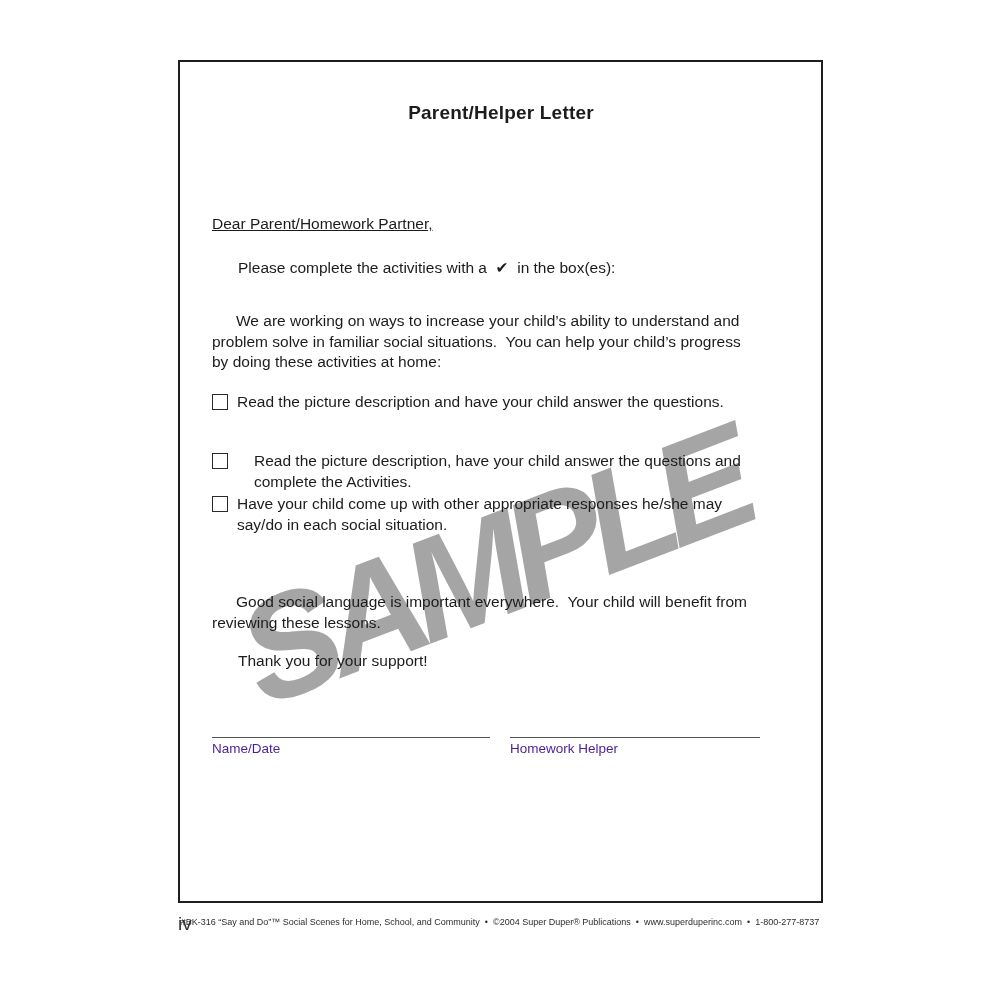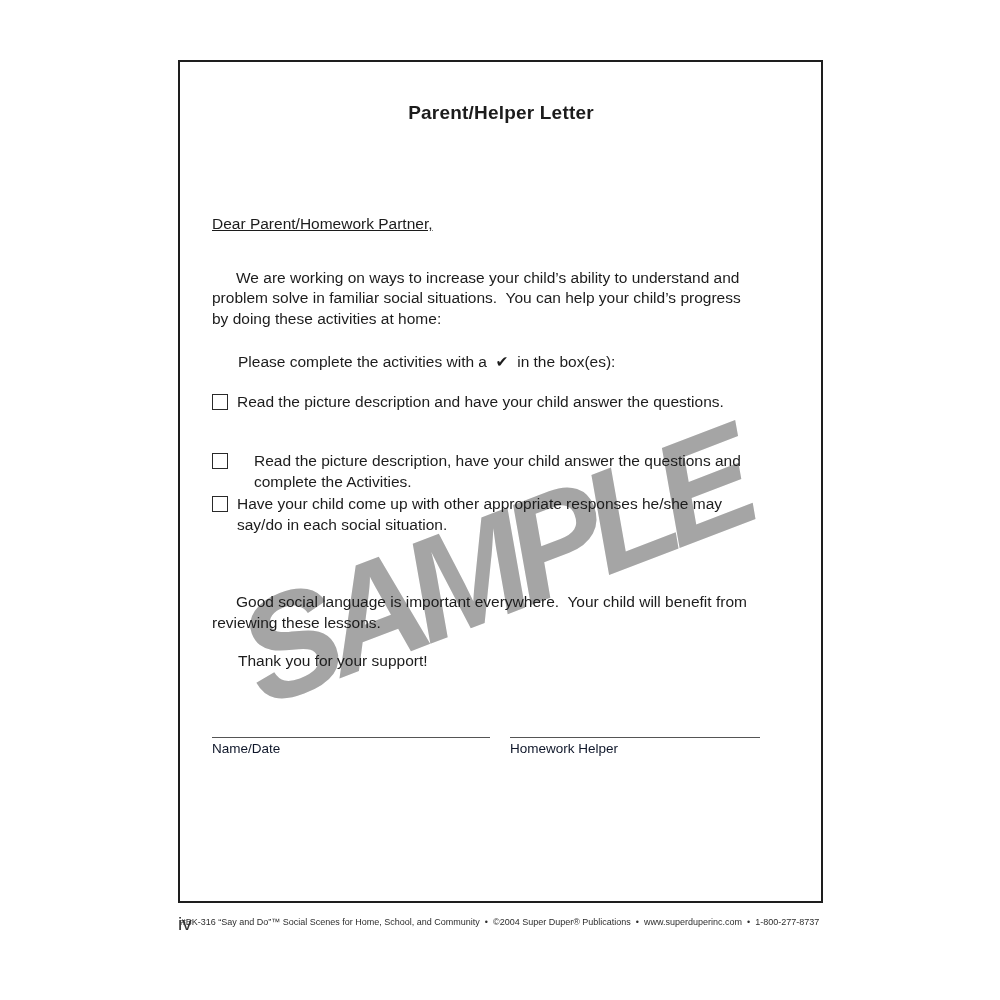--- a/index.html
+++ b/index.html
@@ -68,21 +68,21 @@
   }
   .closing { margin-top:57px; text-indent:24px; }
   .thanks  { margin-top:18px; text-indent:26px; }
   .signature-row {
     display:flex;
     margin-top:65px;
   }
   .signature-field { border-top:1px solid #555; padding-top:3px; }
   .signature-field.left  { width:278px; margin-right:20px; }
   .signature-field.right { width:250px; }
-  .signature-label { font-size:13.5px; color:#0f172a; }
+  .signature-label { font-size:13.5px; color:#4c1d95; }
   .footer {
     position:absolute;
     left:0; top:910px;
     width:1000px;
     height:30px;
   }
   .page-number {
     position:absolute;
     left:178px; top:3px;
     font-size:19px;
@@ -104,25 +104,25 @@
 <div class="page">
 
   <div class="watermark" style="color: rgb(165, 165, 165);">SAMPLE</div>
 
   <div class="content">
 
     <h1 class="doc-title">Parent/Helper Letter</h1>
 
     <p class="body-text greeting">Dear Parent/Homework Partner,</p>
 
+    <p class="body-text instruction">Please complete the activities with a  ✔  in the box(es):</p>
+
     <p class="body-text intro">We are working on ways to increase your child’s ability to understand and
 problem solve in familiar social situations.  You can help your child’s progress
 by doing these activities at home:</p>
-
-    <p class="body-text instruction">Please complete the activities with a  ✔  in the box(es):</p>
 
     <div class="checklist-item first">
       <span class="checkbox"></span>
       <div class="body-text">Read the picture description and have your child answer the questions.</div>
     </div>
 
     <div class="checklist-item second">
       <span class="checkbox"></span>
       <div class="body-text">Read the picture description, have your child answer the questions and
 complete the Activities.</div>

